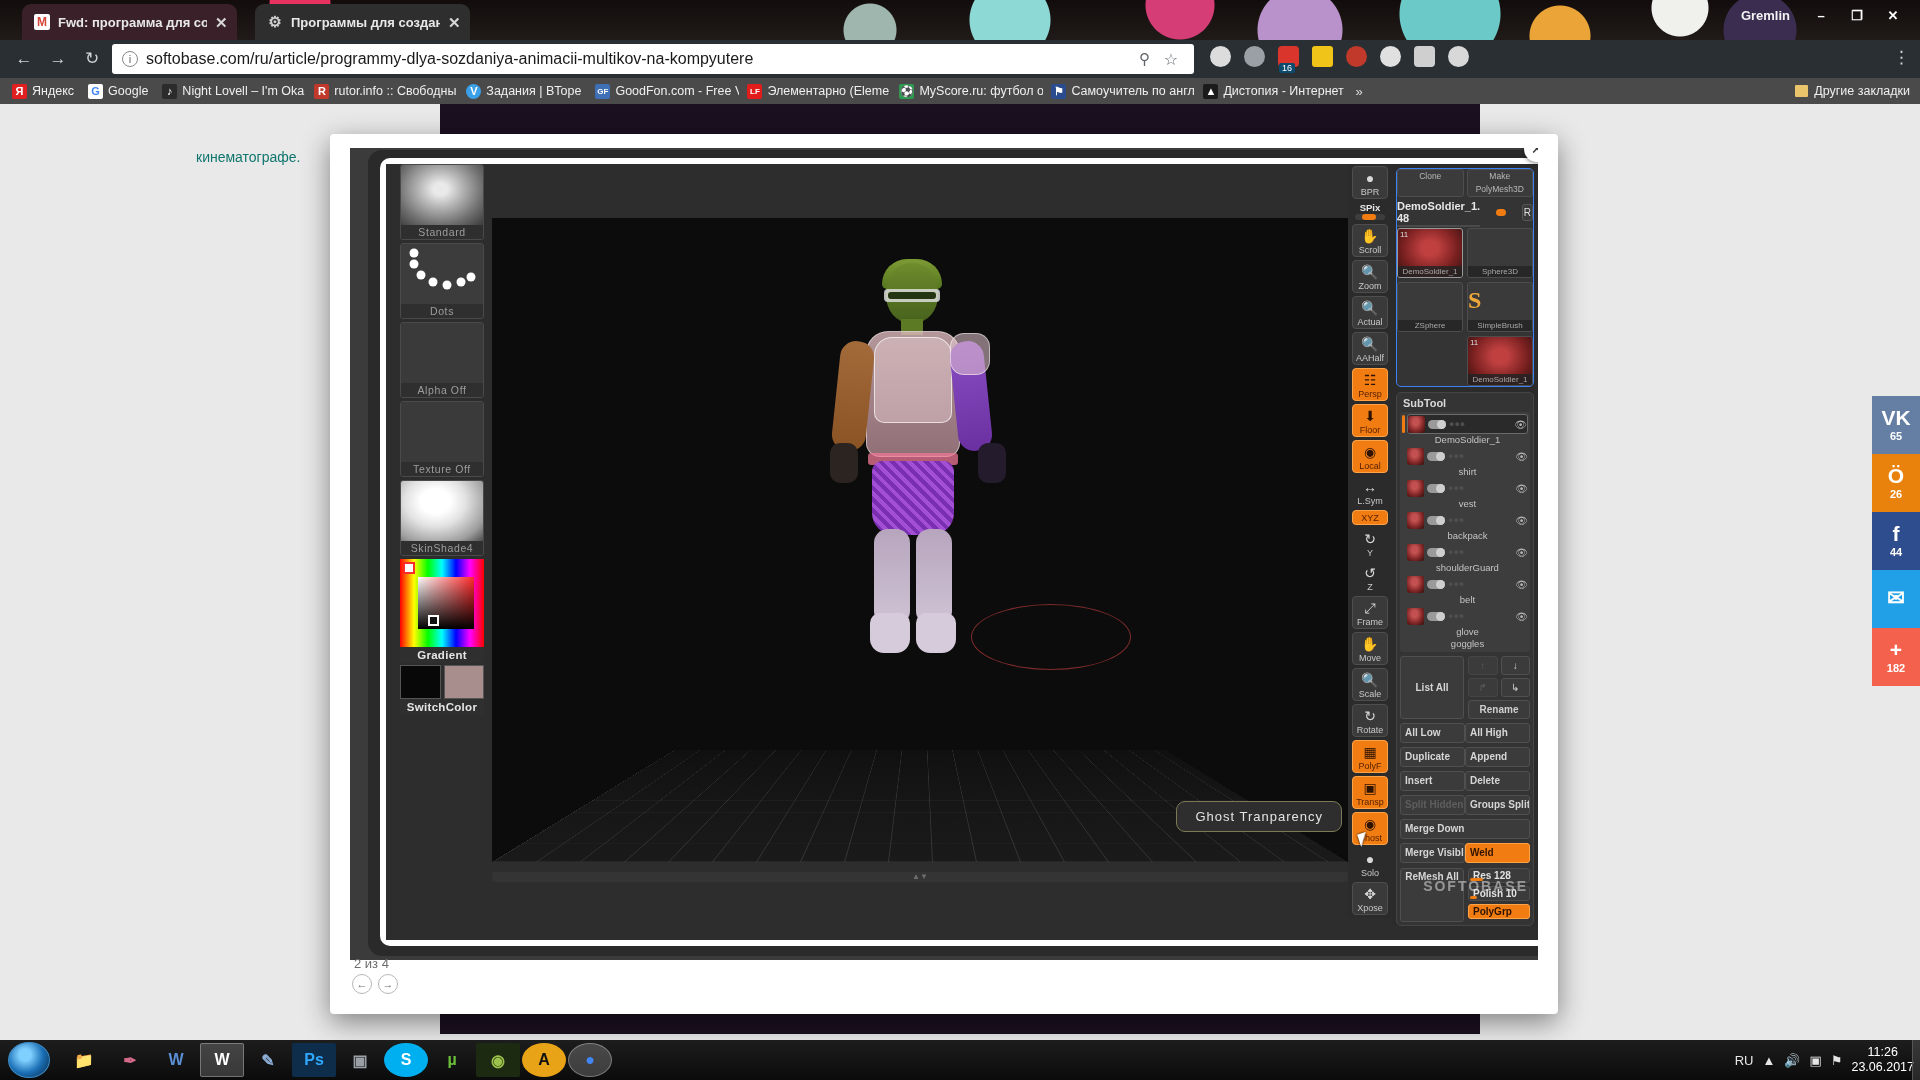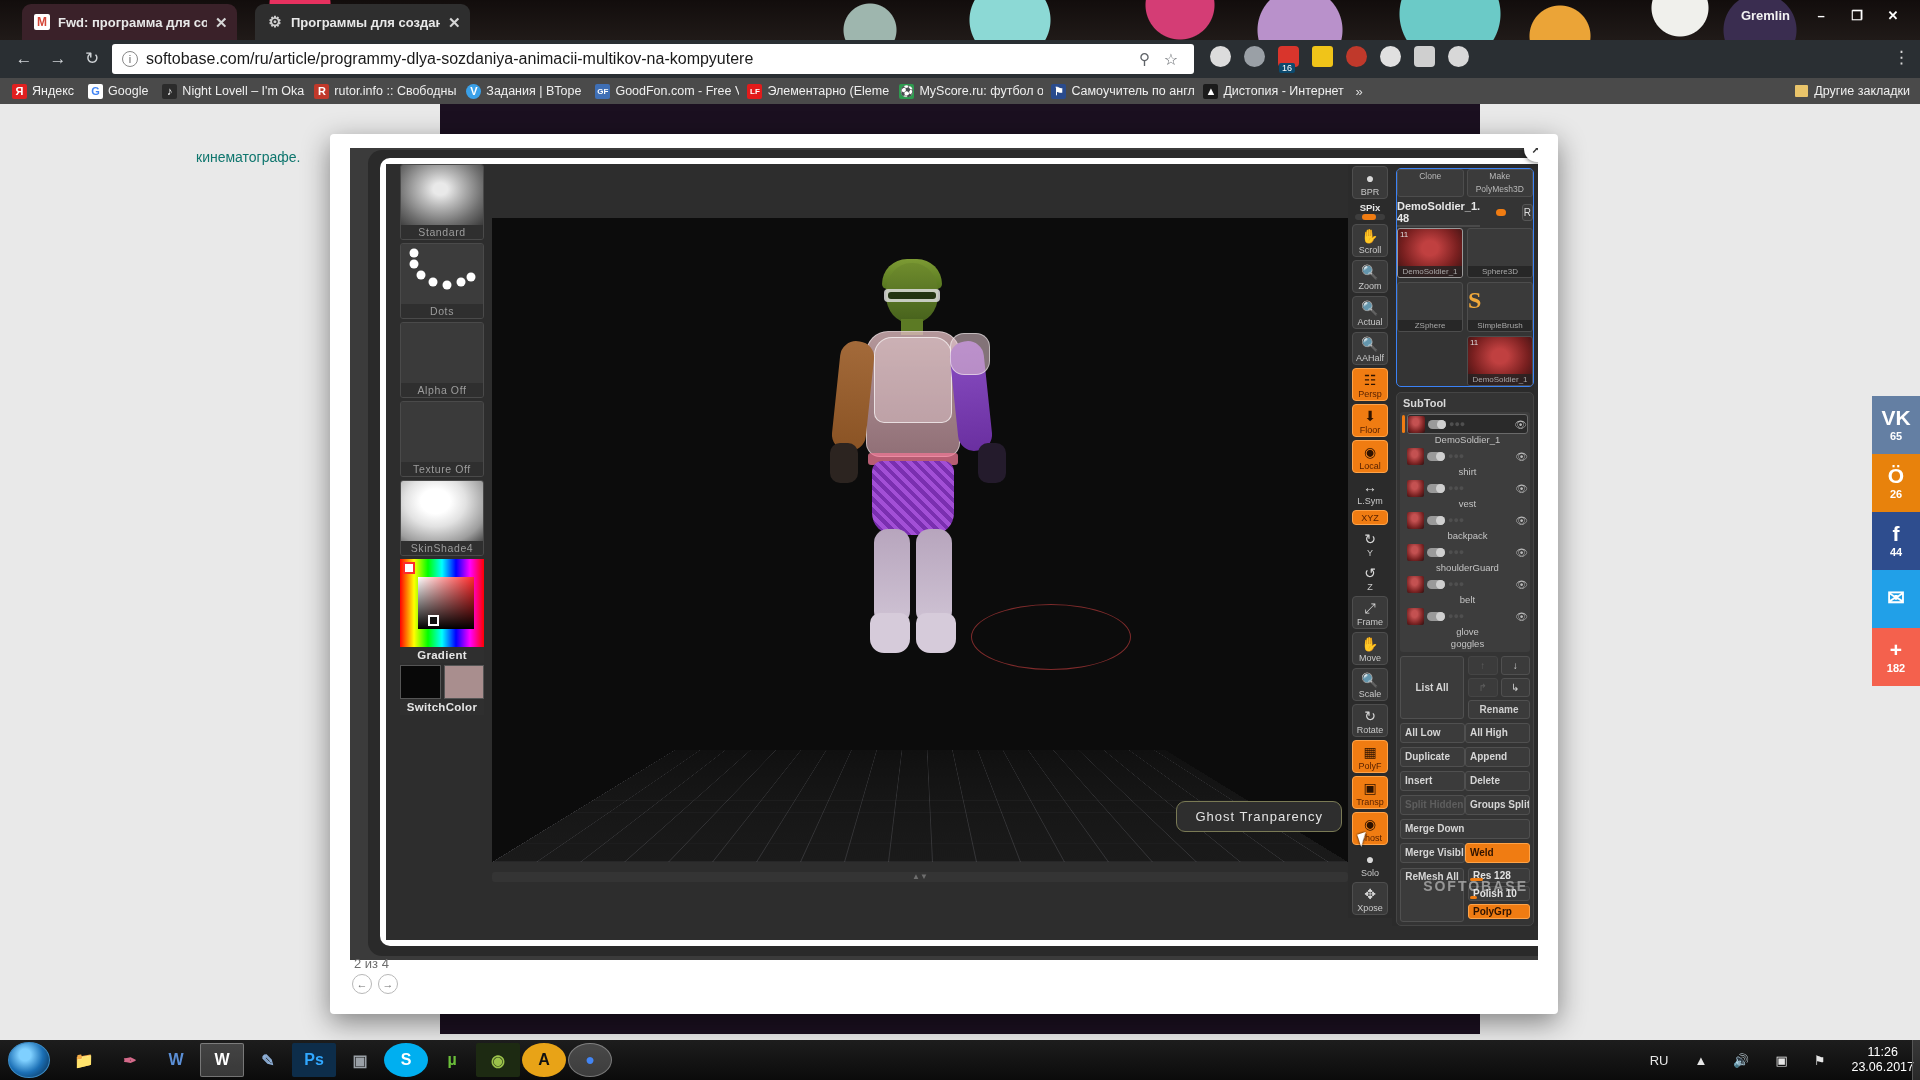--- a/index.html
+++ b/index.html
@@ -325,21 +325,21 @@
   
   #taskbar { position:absolute; left:0; bottom:0; width:1920px; height:40px;
              background:linear-gradient(180deg,#1d1d1d,#0b0b0b); }
   #startorb { position:absolute; left:8px; top:2px; width:42px; height:36px; border-radius:50%;
               background:radial-gradient(circle at 40% 35%, #7fd0ff 0 18%, #1b6fb5 55%, #06233f 100%);
               border:1px solid #3b8ac4; }
   #tb-items { position:absolute; left:62px; top:3px; display:flex; gap:2px; }
   .tbi { width:44px; height:34px; border-radius:2px; display:flex; align-items:center;
          justify-content:center; font-size:16px; color:#fff; font-weight:bold; }
   .tbi.active { background:rgba(255,255,255,.16); border:1px solid rgba(255,255,255,.3); }
-  #tray { position:absolute; right:6px; top:0; height:40px; display:flex; align-items:center; gap:26px; }
+  #tray { position:absolute; right:6px; top:0; height:40px; display:flex; align-items:center; gap:9px; }
   #tray .tri { color:#e6e6e6; font-size:13px; }
   #clock { color:#fff; font-size:12.5px; text-align:center; line-height:15px; }
   #showdesk { position:absolute; right:0; top:0; width:8px; height:40px;
               background:rgba(255,255,255,.12); border-left:1px solid #555; }
 </style>
 </head>
 <body>
 
 <div id="browser">
 

